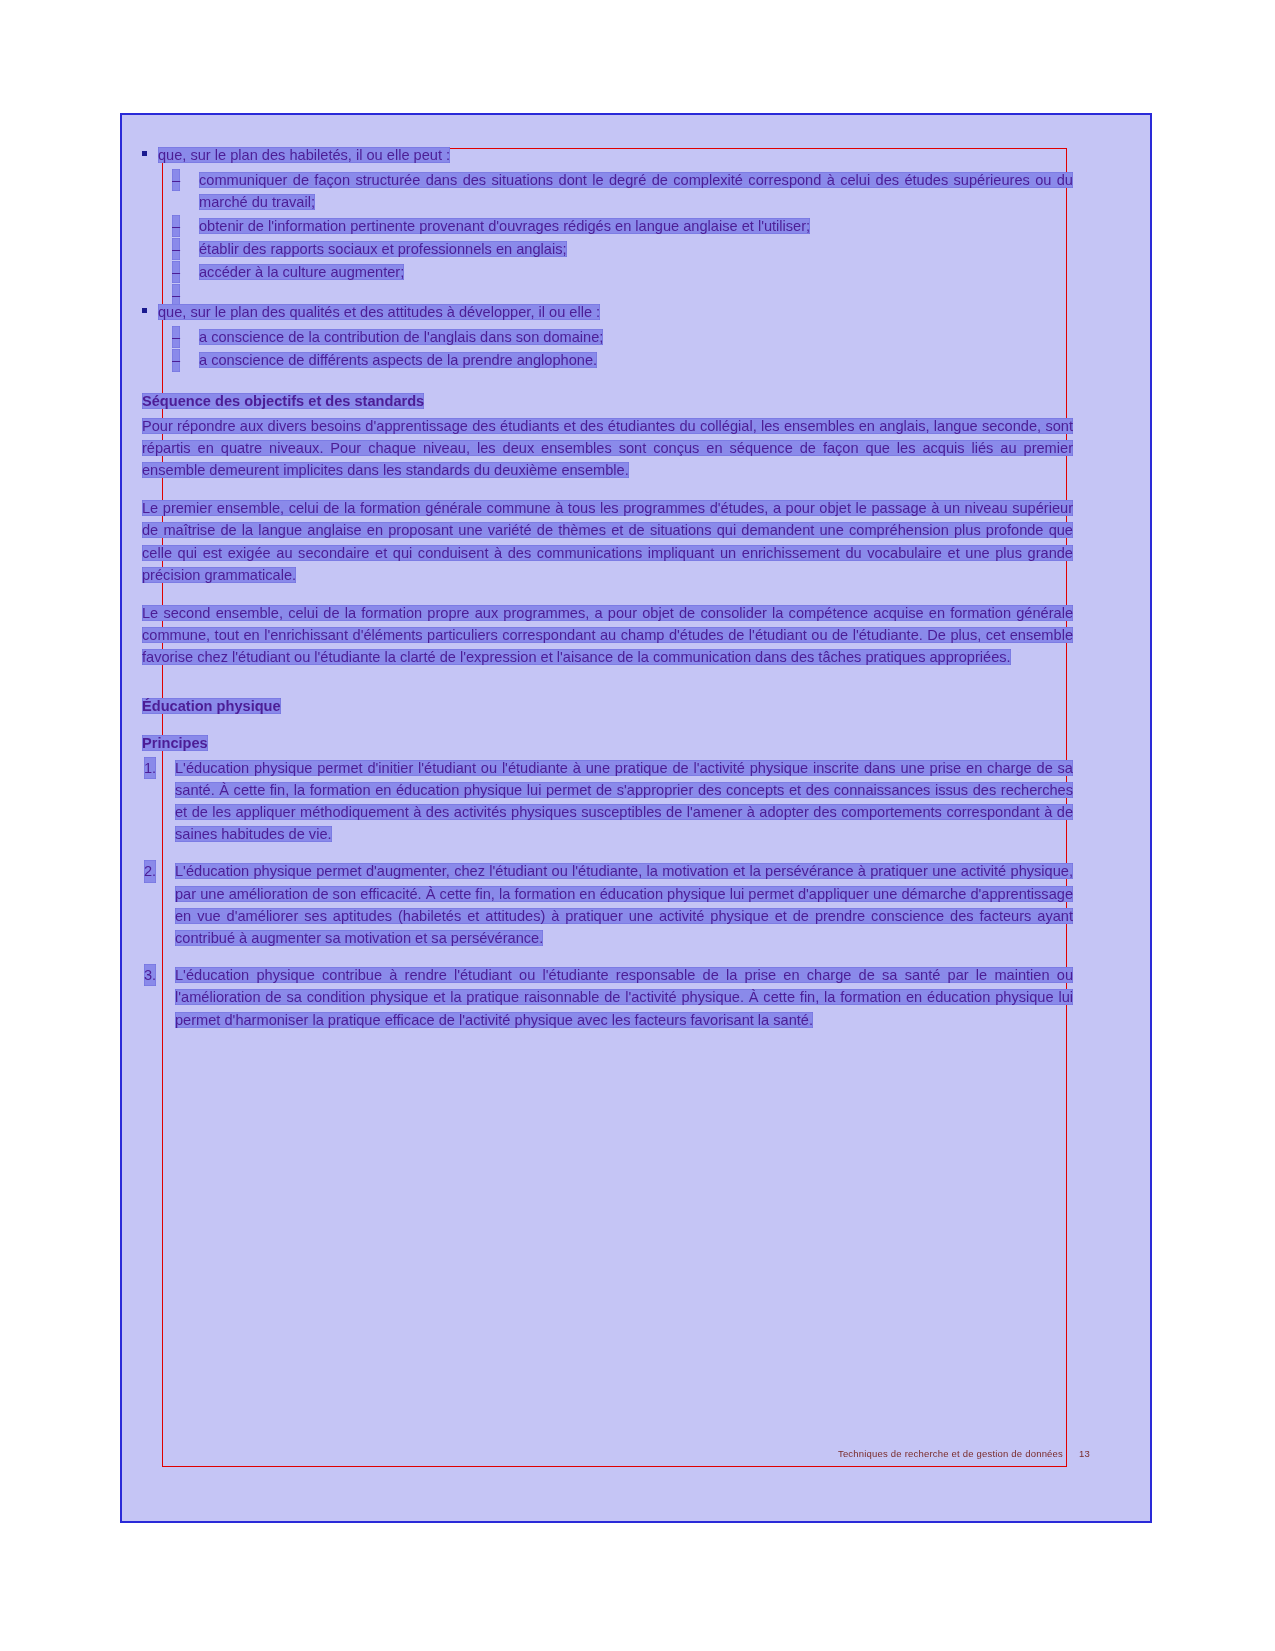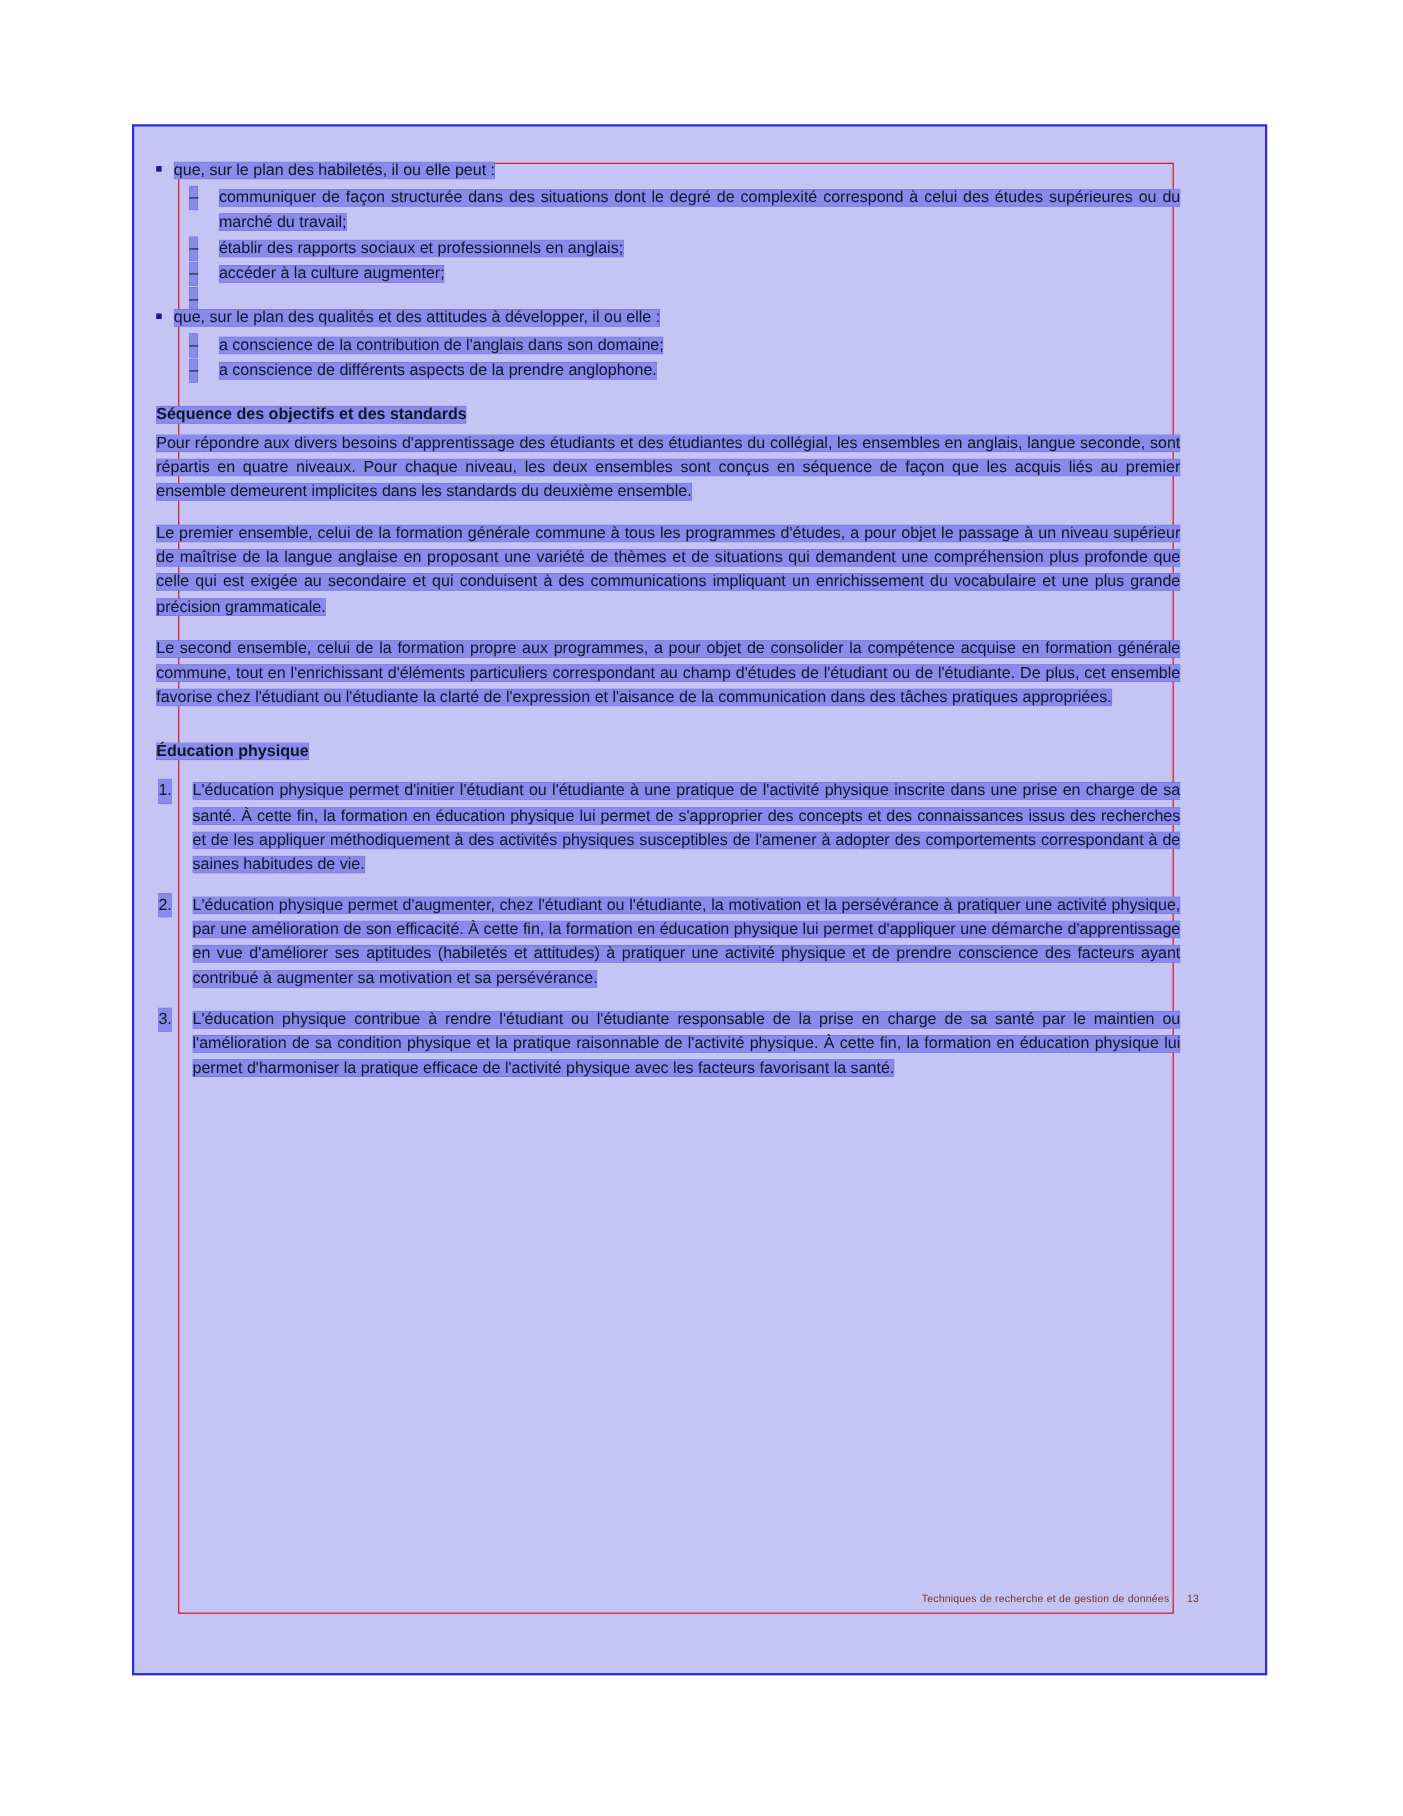--- a/index.html
+++ b/index.html
@@ -46,21 +46,21 @@
     width: 931px;
     height: 1360px;
     box-sizing: border-box;
     color: #1b1b8f;
     font-size: 14.6px;
     line-height: 1.52;
   }
 
   .sel {
     background: #8a8aea;
-    color: #0f172a;
+    color: #4c1d95;
     box-shadow: 0 0 0 0.5px #6f6fdd inset;
   }
 
   p {
     margin: 0 0 0 0;
     text-align: justify;
   }
 
   .para {
     margin-bottom: 16px;
@@ -155,21 +155,21 @@
 
 <div id="content">
 
   <div class="bullet-intro">
     <span class="sq"></span>
     <span class="sel">que, sur le plan des habiletés, il ou elle peut :</span>
   </div>
   <ul class="dashlist">
     <li><span class="dash sel">–</span></li>
     <li><span class="dash sel">–</span><span class="sel">communiquer de façon structurée dans des situations dont le degré de complexité correspond à celui des études supérieures ou du marché du travail;</span></li>
-    <li><span class="dash sel">–</span></li>
+    <li><span class="dash sel">–</span><span class="sel">obtenir de l'information pertinente provenant d'ouvrages rédigés en langue anglaise et l'utiliser;</span></li>
     <li><span class="dash sel">–</span><span class="sel">établir des rapports sociaux et professionnels en anglais;</span></li>
     <li><span class="dash sel">–</span><span class="sel">accéder à la culture augmenter;</span></li>
     <li><span class="dash sel">–</span></li>
   </ul>
 
   <div class="gap"></div>
 
   <div class="bullet-intro">
     <span class="sq"></span>
     <span class="sel">que, sur le plan des qualités et des attitudes à développer, il ou elle :</span>
@@ -185,20 +185,21 @@
   <p class="para"><span class="sel">Pour répondre aux divers besoins d'apprentissage des étudiants et des étudiantes du collégial, les ensembles en anglais, langue seconde, sont répartis en quatre niveaux. Pour chaque niveau, les deux ensembles sont conçus en séquence de façon que les acquis liés au premier ensemble demeurent implicites dans les standards du deuxième ensemble.</span></p>
   <p class="para"><span class="sel">Le premier ensemble, celui de la formation générale commune à tous les programmes d'études, a pour objet le passage à un niveau supérieur de maîtrise de la langue anglaise en proposant une variété de thèmes et de situations qui demandent une compréhension plus profonde que celle qui est exigée au secondaire et qui conduisent à des communications impliquant un enrichissement du vocabulaire et une plus grande précision grammaticale.</span></p>
   <p class="para"><span class="sel">Le second ensemble, celui de la formation propre aux programmes, a pour objet de consolider la compétence acquise en formation générale commune, tout en l'enrichissant d'éléments particuliers correspondant au champ d'études de l'étudiant ou de l'étudiante. De plus, cet ensemble favorise chez l'étudiant ou l'étudiante la clarté de l'expression et l'aisance de la communication dans des tâches pratiques appropriées.</span></p>
 
   <div class="gap-sm"></div>
 
   <p class="heading"><span class="sel">Éducation physique</span></p>
 
   <div class="gap-sm"></div>
 
+  <p class="heading"><span class="sel">Principes</span></p>
   <ol class="numlist">
     <li><span class="num sel">1.</span><span class="sel">L'éducation physique permet d'initier l'étudiant ou l'étudiante à une pratique de l'activité physique inscrite dans une prise en charge de sa santé. À cette fin, la formation en éducation physique lui permet de s'approprier des concepts et des connaissances issus des recherches et de les appliquer méthodiquement à des activités physiques susceptibles de l'amener à adopter des comportements correspondant à de saines habitudes de vie.</span></li>
     <li><span class="num sel">2.</span><span class="sel">L'éducation physique permet d'augmenter, chez l'étudiant ou l'étudiante, la motivation et la persévérance à pratiquer une activité physique, par une amélioration de son efficacité. À cette fin, la formation en éducation physique lui permet d'appliquer une démarche d'apprentissage en vue d'améliorer ses aptitudes (habiletés et attitudes) à pratiquer une activité physique et de prendre conscience des facteurs ayant contribué à augmenter sa motivation et sa persévérance.</span></li>
     <li><span class="num sel">3.</span><span class="sel">L'éducation physique contribue à rendre l'étudiant ou l'étudiante responsable de la prise en charge de sa santé par le maintien ou l'amélioration de sa condition physique et la pratique raisonnable de l'activité physique. À cette fin, la formation en éducation physique lui permet d'harmoniser la pratique efficace de l'activité physique avec les facteurs favorisant la santé.</span></li>
   </ol>
 
   <div id="footer">
     <span>Techniques de recherche et de gestion de données</span><span class="pg">13</span>
   </div>
 

